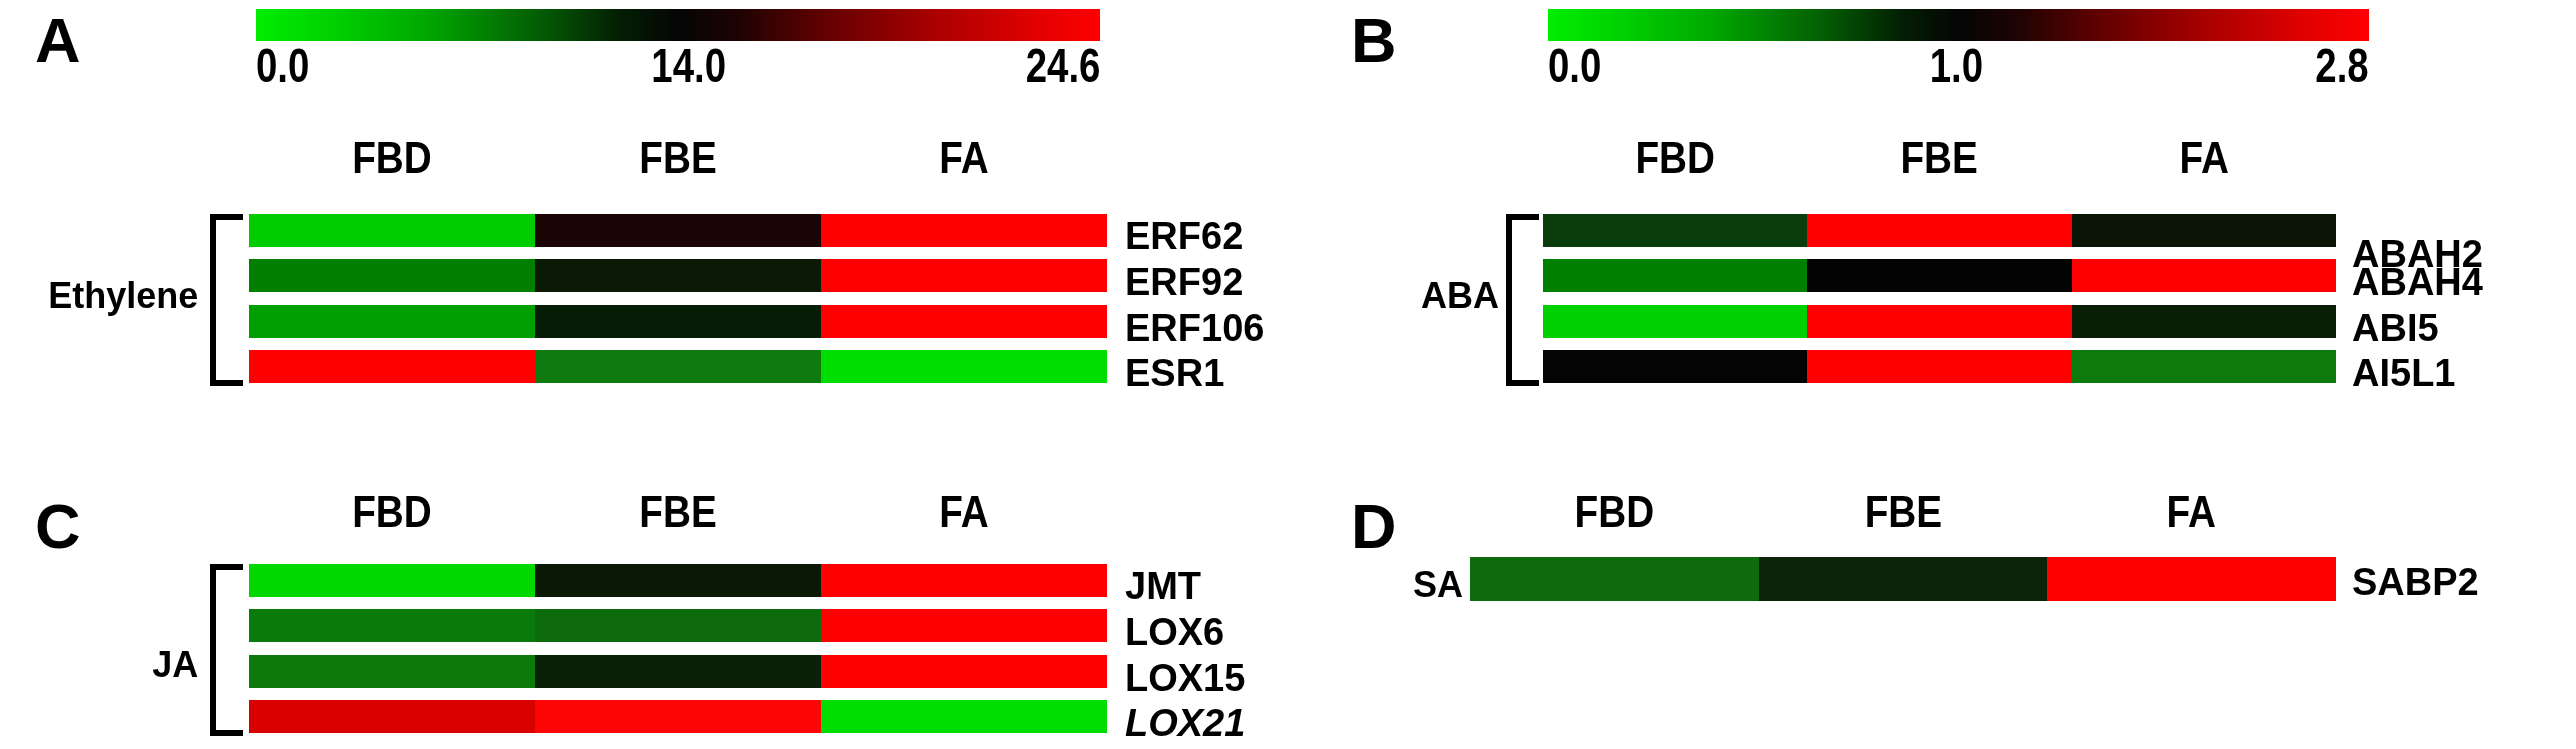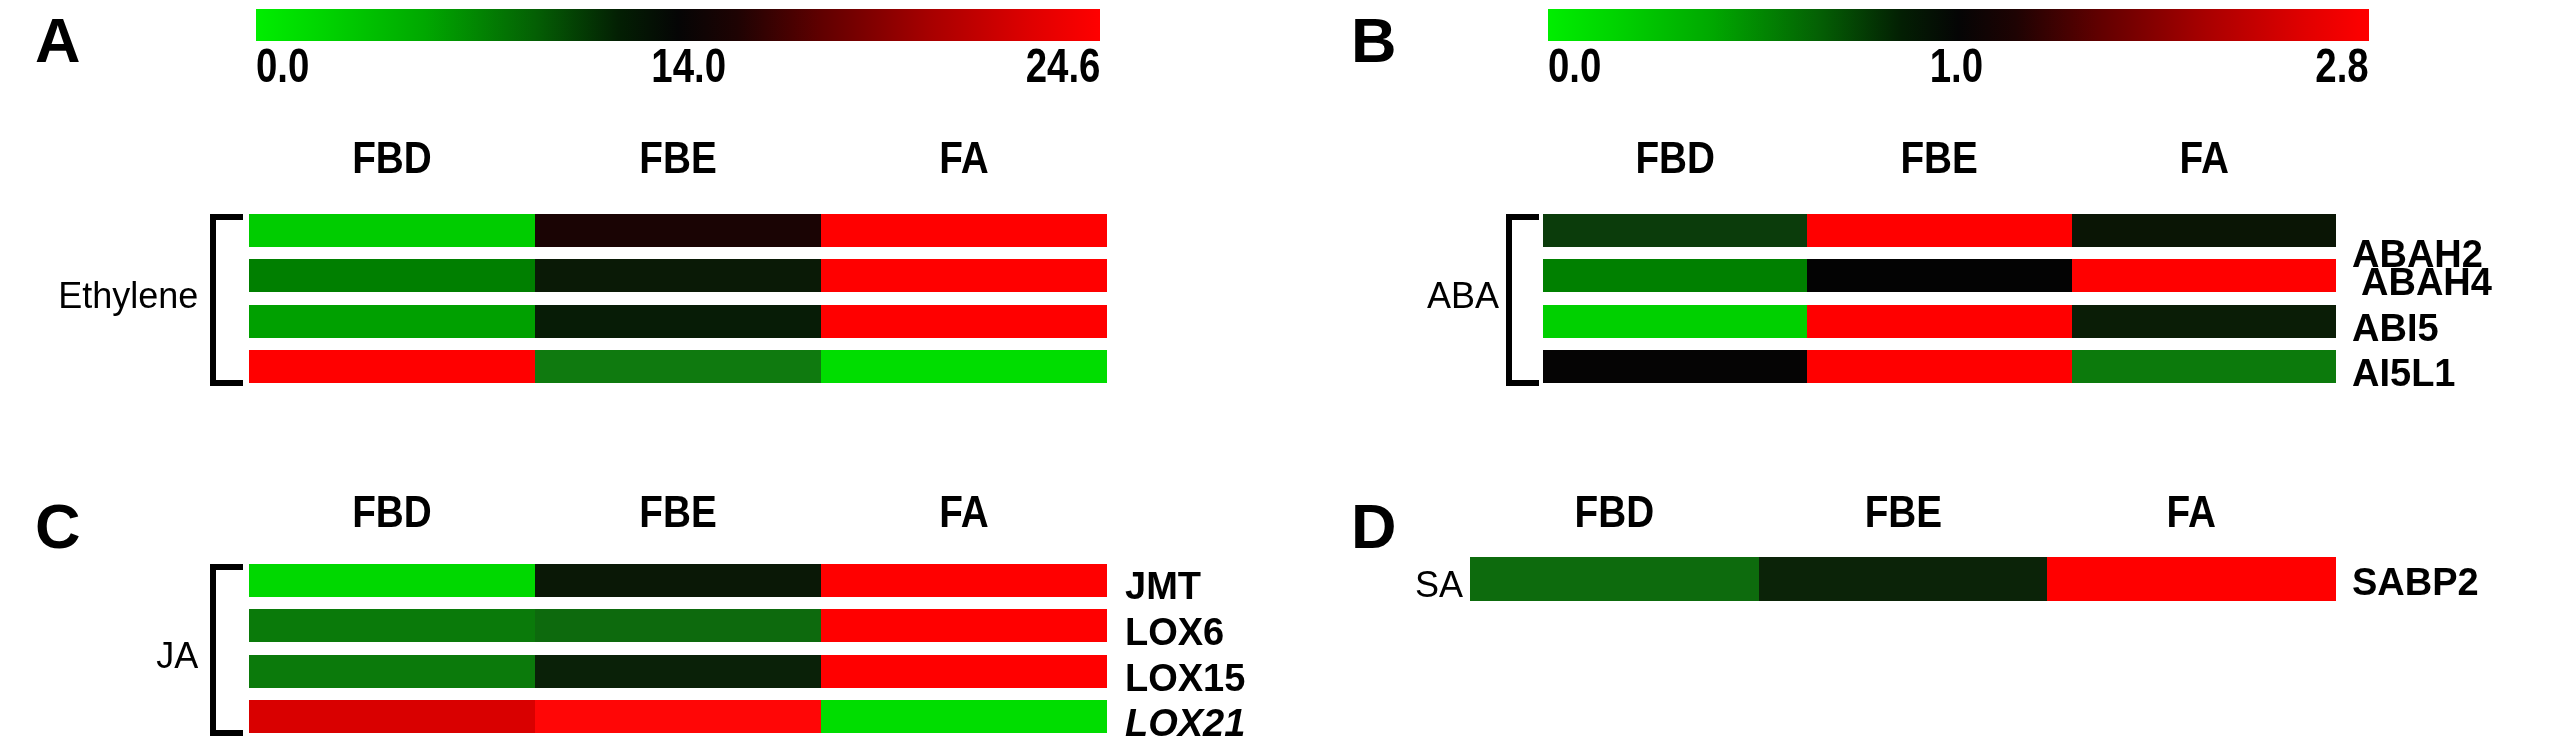--- a/index.html
+++ b/index.html
@@ -102,21 +102,21 @@
     width: 100%;
   }
   .heat-cell {
     flex: 1 1 0;
     height: 100%;
   }
 
   
   .group-label {
     position: absolute;
-    font-weight: normal;
+    font-weight: bold;
     font-size: 36px;
     line-height: 1;
     white-space: nowrap;
     font-family: "Liberation Sans", sans-serif;
     text-align: right;
   }
   .bracket {
     position: absolute;
     border-left: 6.5px solid #000;
     border-top: 6.5px solid #000;
@@ -184,20 +184,26 @@
         <div class="heat-cell" style="background:#ff0000;"></div>
       </div>
       <div style="height:12.4px;"></div>
       <div class="heat-row" style="height:33px;">
         <div class="heat-cell" style="background:#ff0000;"></div>
         <div class="heat-cell" style="background:#0f7a0f;"></div>
         <div class="heat-cell" style="background:#00dd00;"></div>
       </div>
     </div>
 
+    <div class="gene-labels" style="left:1125px; top:214px; width:291px; height:172px;">
+      <div class="gene-label" style="top:2.9px;">ERF62</div>
+      <div class="gene-label" style="top:49px;">ERF92</div>
+      <div class="gene-label" style="top:95px;">ERF106</div>
+      <div class="gene-label" style="top:140px;">ESR1</div>
+    </div>
   </div>
 
   <div class="panel" style="left:1288px; top:0; width:1288px; height:378px;">
 
     <div class="panel-letter" style="left:63px; top:8.7px;">B</div>
 
     <div class="colorbar-wrap" style="left:260px; top:8.7px; width:821px;">
       <div class="colorbar"></div>
       <div class="colorbar-ticks">
         <span class="cb-tick t0">0.0</span>
@@ -237,37 +243,37 @@
       <div style="height:12.4px;"></div>
       <div class="heat-row" style="height:33px;">
         <div class="heat-cell" style="background:#050404;"></div>
         <div class="heat-cell" style="background:#ff0000;"></div>
         <div class="heat-cell" style="background:#0c7a0c;"></div>
       </div>
     </div>
 
     <div class="gene-labels" style="left:1064px; top:214px; width:226px; height:172px;">
       <div class="gene-label" style="top:21px;">ABAH2</div>
-      <div class="gene-label" style="top:49px;margin-left:9px;">ABAH4</div>
+      <div class="gene-label" style="top:49px;">ABAH4</div>
       <div class="gene-label" style="top:95px;">ABI5</div>
       <div class="gene-label" style="top:140px;">AI5L1</div>
     </div>
   </div>
 
   <div class="panel" style="left:0; top:480px; width:1280px; height:269px;">
 
     <div class="panel-letter" style="left:35px; top:14.5px;">C</div>
 
     <div class="col-headers" style="left:249px; top:8.7px; width:858px;">
       <div class="col-header">FBD</div>
       <div class="col-header">FBE</div>
       <div class="col-header">FA</div>
     </div>
 
-    <div class="group-label" style="left:7.3px; top:158px; width:191px;">JA</div>
+    <div class="group-label" style="left:7.3px; top:167px; width:191px;">JA</div>
 
     <div class="bracket" style="left:210px; top:84px; width:33px; height:172px;"></div>
 
     <div class="heat-block" style="left:249px; top:84px; width:858px; height:172px;">
       <div class="heat-row" style="height:33px;">
         <div class="heat-cell" style="background:#00d800;"></div>
         <div class="heat-cell" style="background:#0a1806;"></div>
         <div class="heat-cell" style="background:#ff0000;"></div>
       </div>
       <div style="height:12.4px;"></div>

